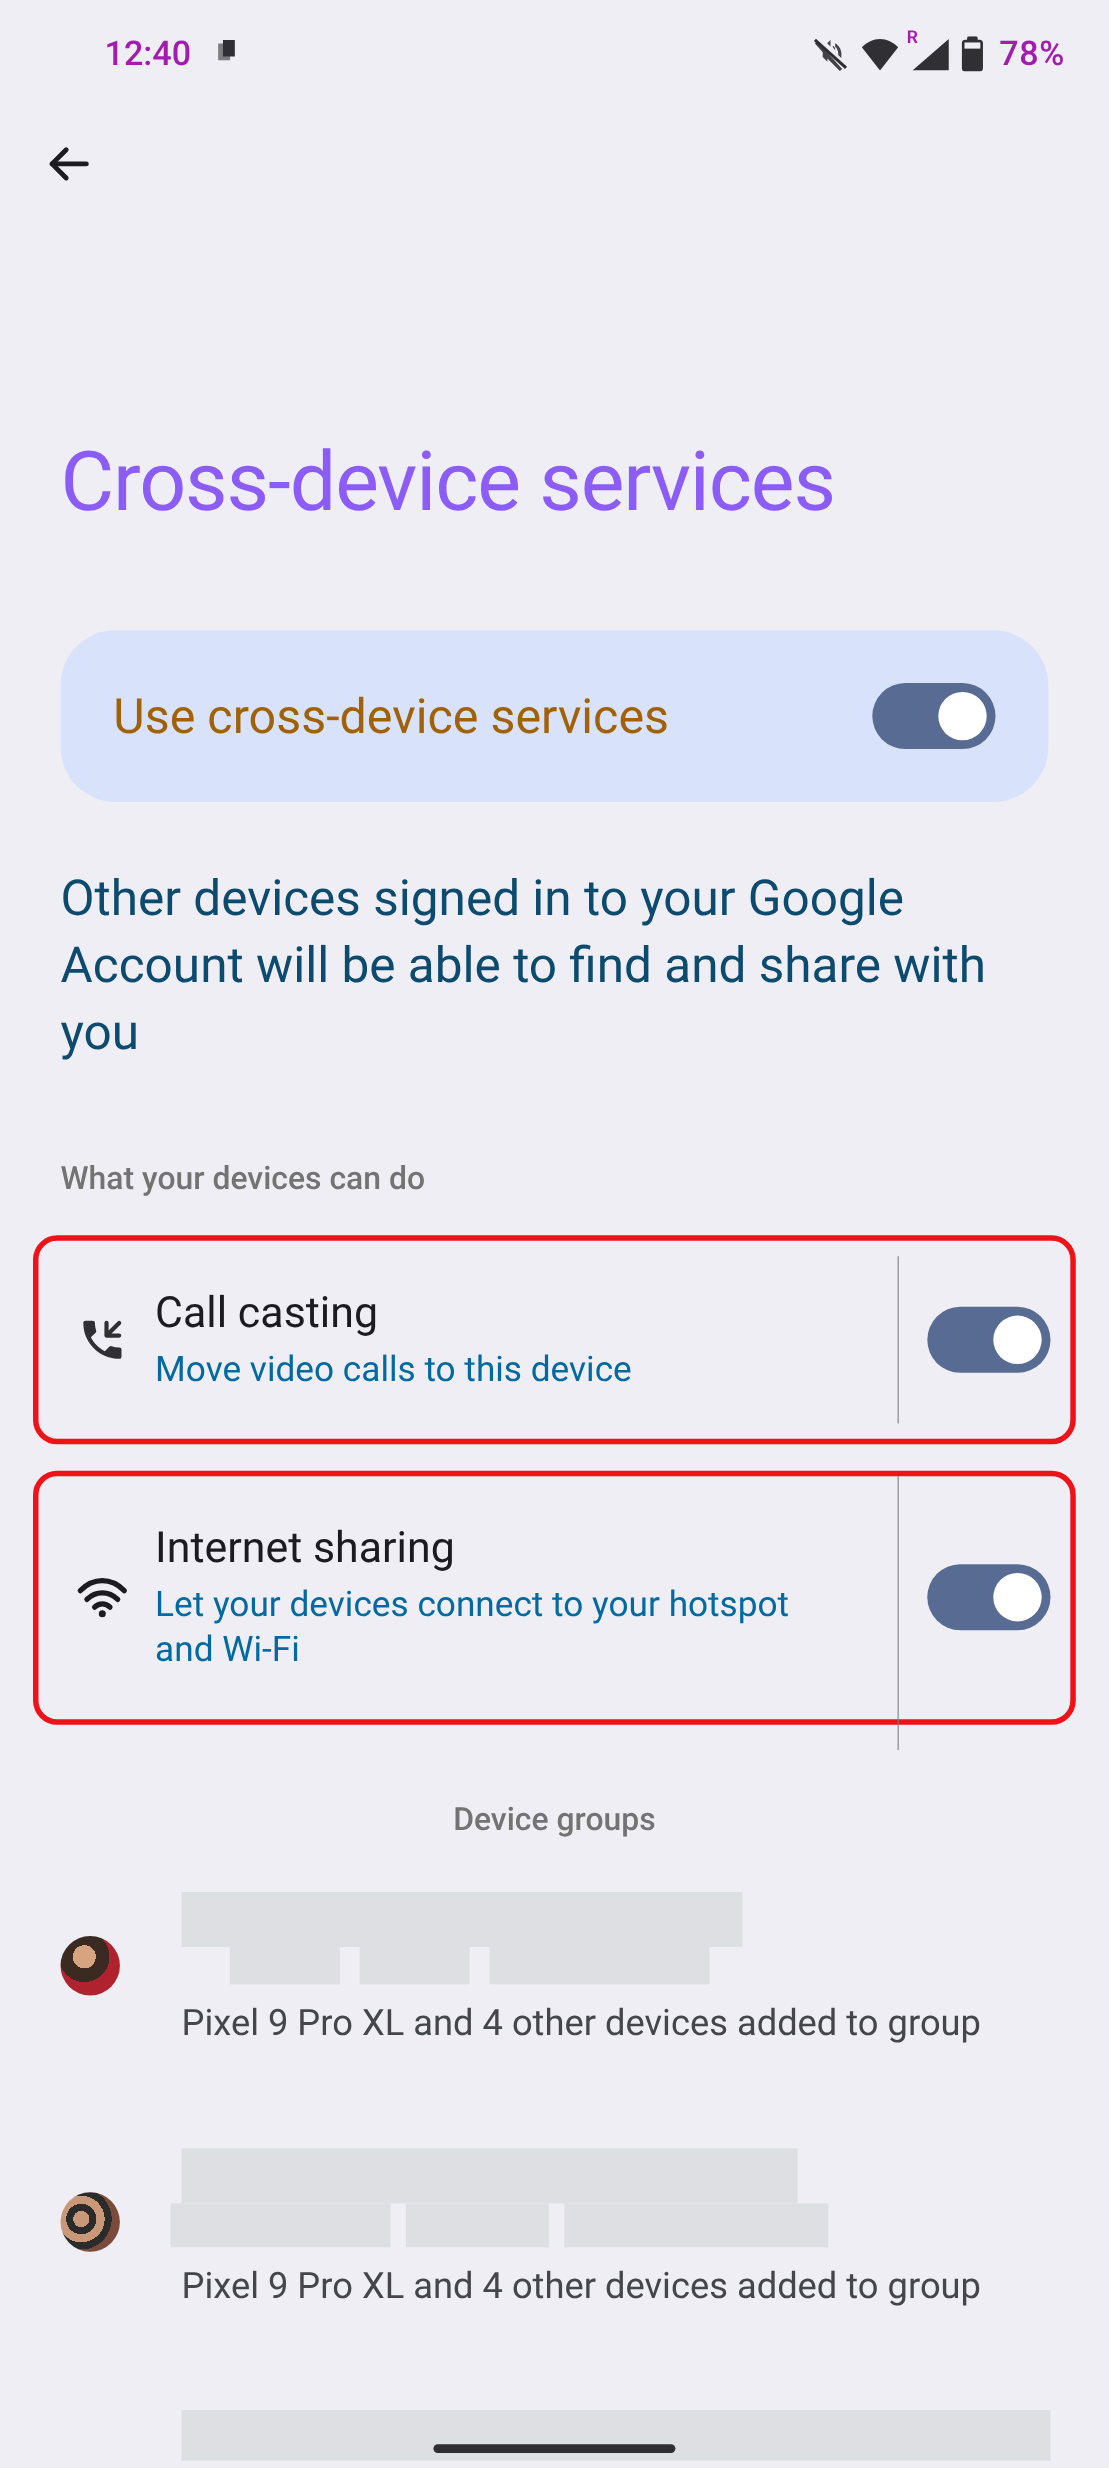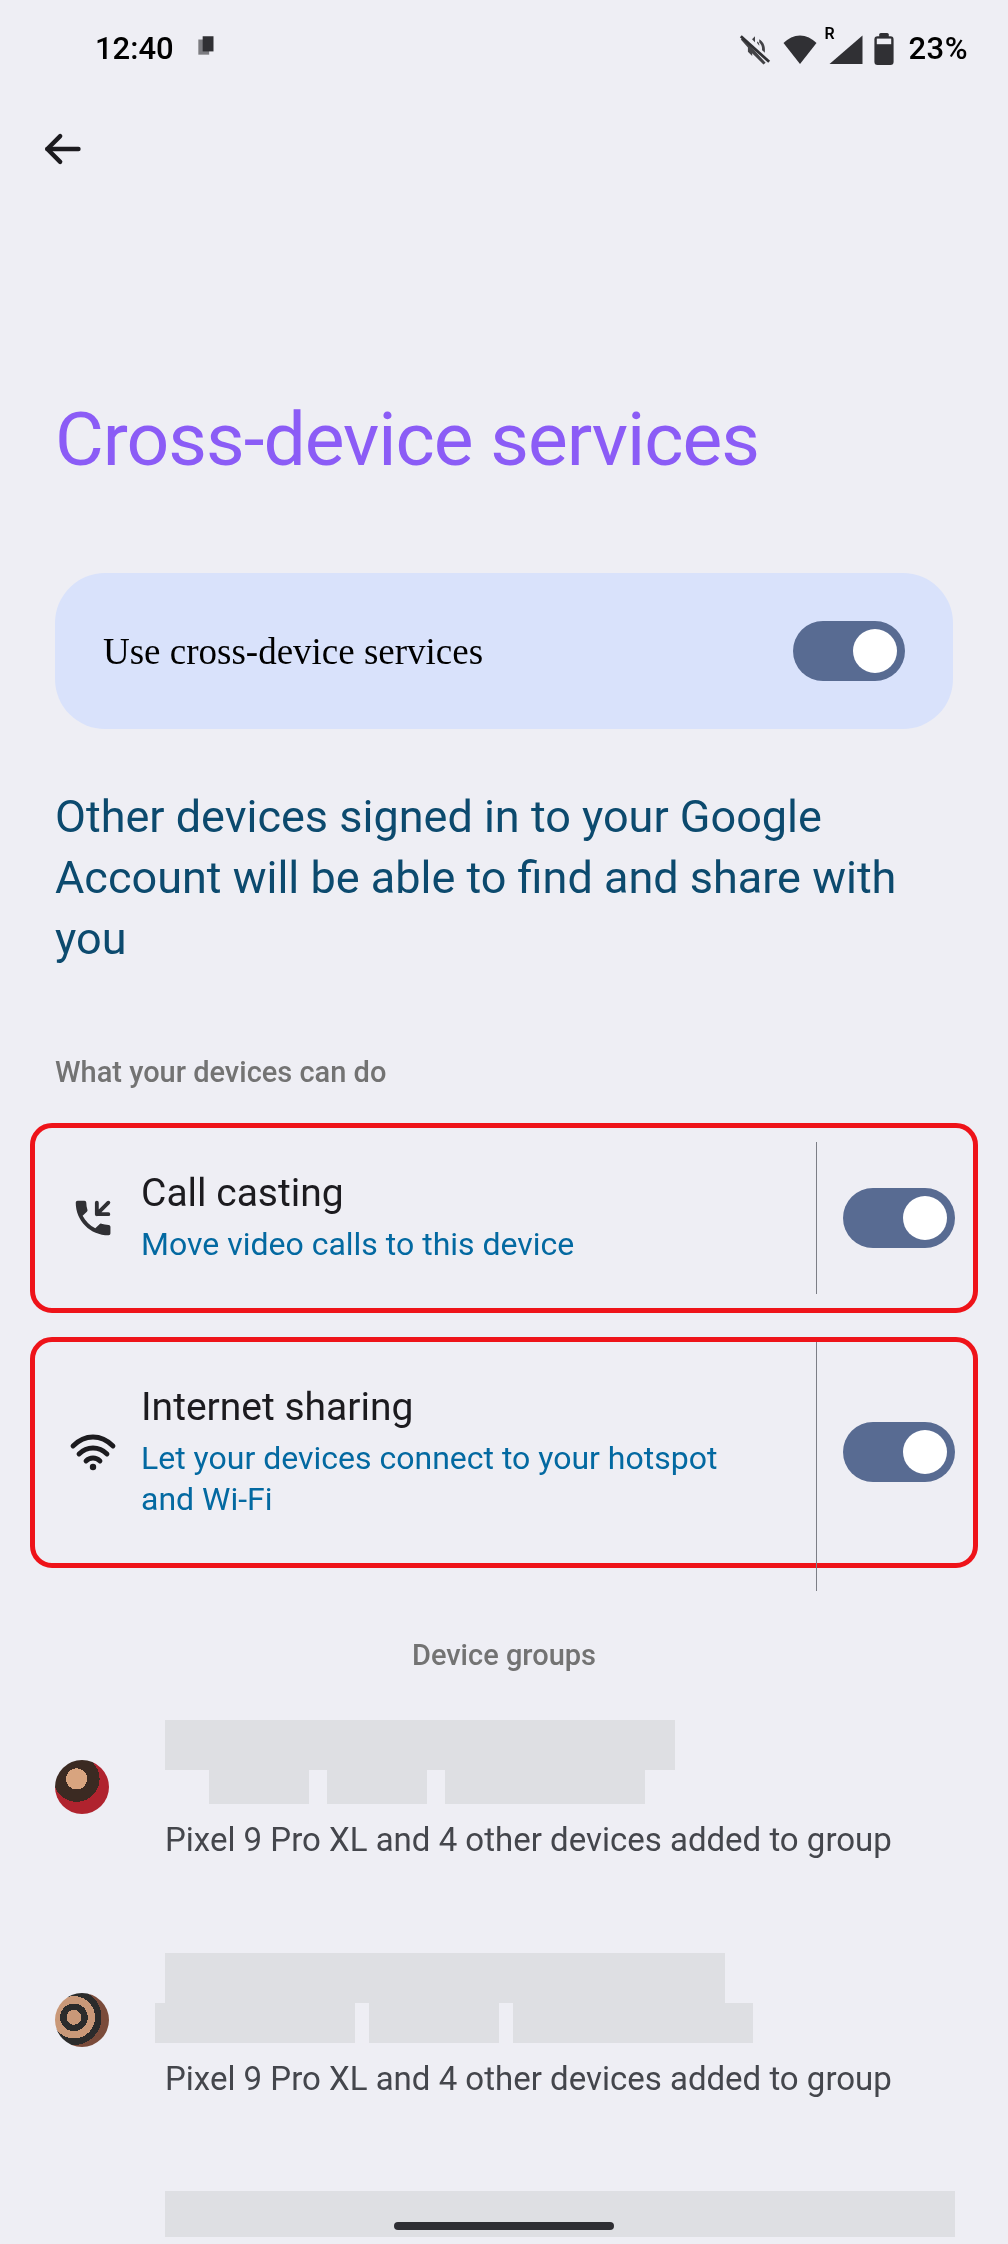--- a/index.html
+++ b/index.html
@@ -12,21 +12,21 @@
     position: relative;
   }
   
   .status-bar {
     display: flex;
     justify-content: space-between;
     align-items: center;
     padding: 30px 40px 0 95px;
     font-size: 31px;
     font-weight: 500;
-    color: #000000;
+    color: #a21caf;
   }
   .status-left { display: flex; align-items: center; gap: 20px; }
   .status-right { display: flex; align-items: center; gap: 10px; }
   .status-right svg { display: block; }
   .status-right .battery-text { font-size: 31px; margin-left: 4px; letter-spacing: 0.5px;}
   
   .back-row { padding: 60px 40px 0 40px; }
   .back-btn { display:inline-block; }
   
   .page-title {
@@ -40,24 +40,23 @@
   .card {
     margin: 90px 55px 0 55px;
     background: #d9e2fb;
     border-radius: 50px;
     padding: 48px 48px;
     display: flex;
     align-items: center;
     justify-content: space-between;
   }
   .card-label {
-    font-size: 37px;
-    color: #000000;
+    font-size: 44px;
+    color: #a16207;
     font-weight: 400;
-    font-family: Liberation Serif, serif;
   }
   
   .toggle {
     width: 112px;
     height: 60px;
     background: #586b92;
     border-radius: 32px;
     position: relative;
     flex-shrink: 0;
   }
@@ -181,21 +180,21 @@
         </svg>
       <span style="position:absolute;top:-10px;left:-4px;font-size:16px;font-weight:600;">R</span>
     </span>
     <span>
       <svg width="20" height="32" viewBox="0 0 12 20" fill="#303034">
           <rect x="0" y="2" width="12" height="18" rx="2"></rect>
           <rect x="3" y="0" width="6" height="3" rx="1"></rect>
           <rect x="1.5" y="3.5" width="9" height="3.5" fill="#eeeef4"></rect>
         </svg>
     </span>
-    <span class="battery-text">23%</span>
+    <span class="battery-text">78%</span>
   </div>
 </div>
 
 <div class="back-row">
   <span class="back-btn">
     <svg width="44" height="44" viewBox="0 0 24 24" fill="none" stroke="#1c1b1f" stroke-width="2.4" stroke-linecap="round" stroke-linejoin="round">
         <line x1="21" y1="12" x2="4" y2="12"></line>
         <polyline points="11 5 4 12 11 19"></polyline>
       </svg>
   </span>

